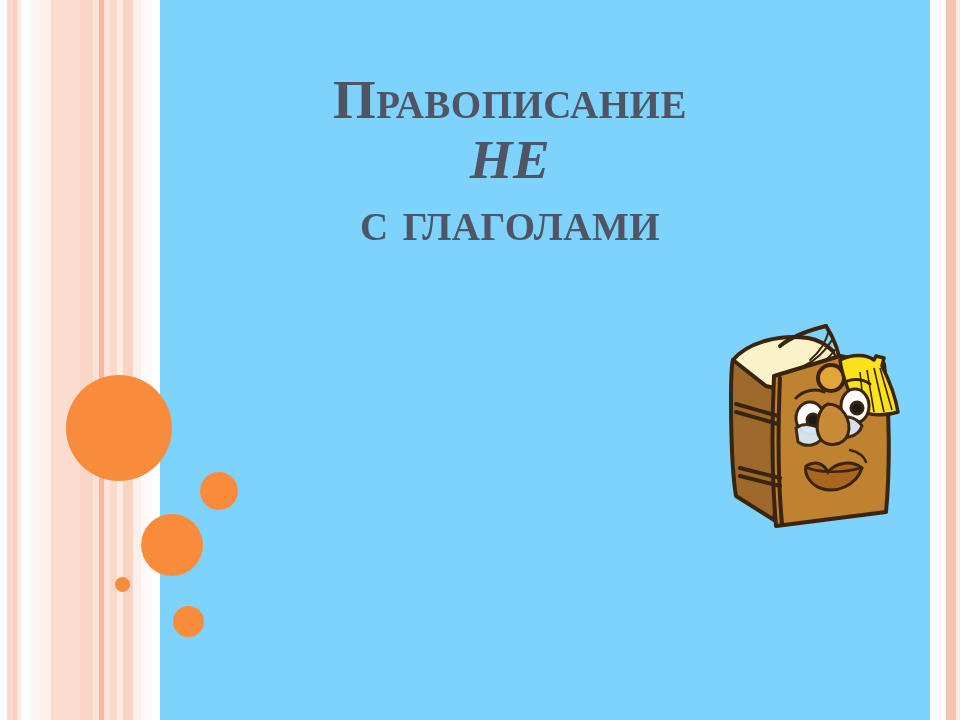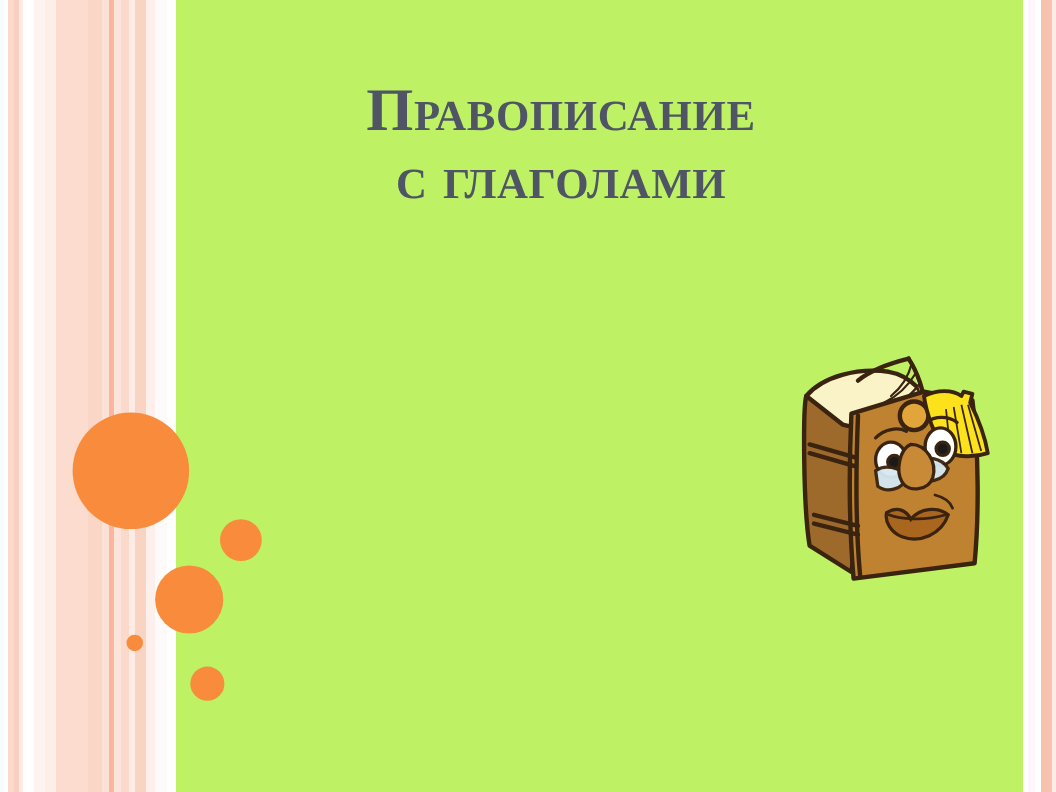--- a/index.html
+++ b/index.html
@@ -8,21 +8,21 @@
     padding: 0;
     background: #ffffff;
   }
   body {
     font-family: "Liberation Serif", serif;
   }
   .slide {
     position: relative;
     width: 960px;
     height: 720px;
-    background: #bef264;
+    background: #7dd3fc;
     overflow: hidden;
   }
 
   
   .stripes-left {
     position: absolute;
     left: 0;
     top: 0;
     width: 160px;
     height: 720px;
@@ -141,20 +141,21 @@
   <div class="stripes-right"></div>
 
   <div class="circle circle-big"></div>
   <div class="circle circle-mid-a"></div>
   <div class="circle circle-mid-b"></div>
   <div class="circle circle-tiny"></div>
   <div class="circle circle-small"></div>
 
   <div class="title-block">
     <span class="title-line title-line-1">Правописание</span>
+    <span class="title-line title-line-2">НЕ</span>
     <span class="title-line title-line-3">с глаголами</span>
   </div>
 
   <div class="book-art">
     <svg viewBox="0 0 240 230" xmlns="http://www.w3.org/2000/svg" aria-hidden="true">
       <g stroke="#3A2410" stroke-width="4" stroke-linejoin="round" stroke-linecap="round">
 
         <path d="M33 60 C 30 70, 30 160, 36 196 L 74 220 L 92 72 Z" fill="#9E6A2C"></path>
 
         <path d="M33 60 C 48 42, 80 34, 108 38 C 120 40, 128 46, 134 52

